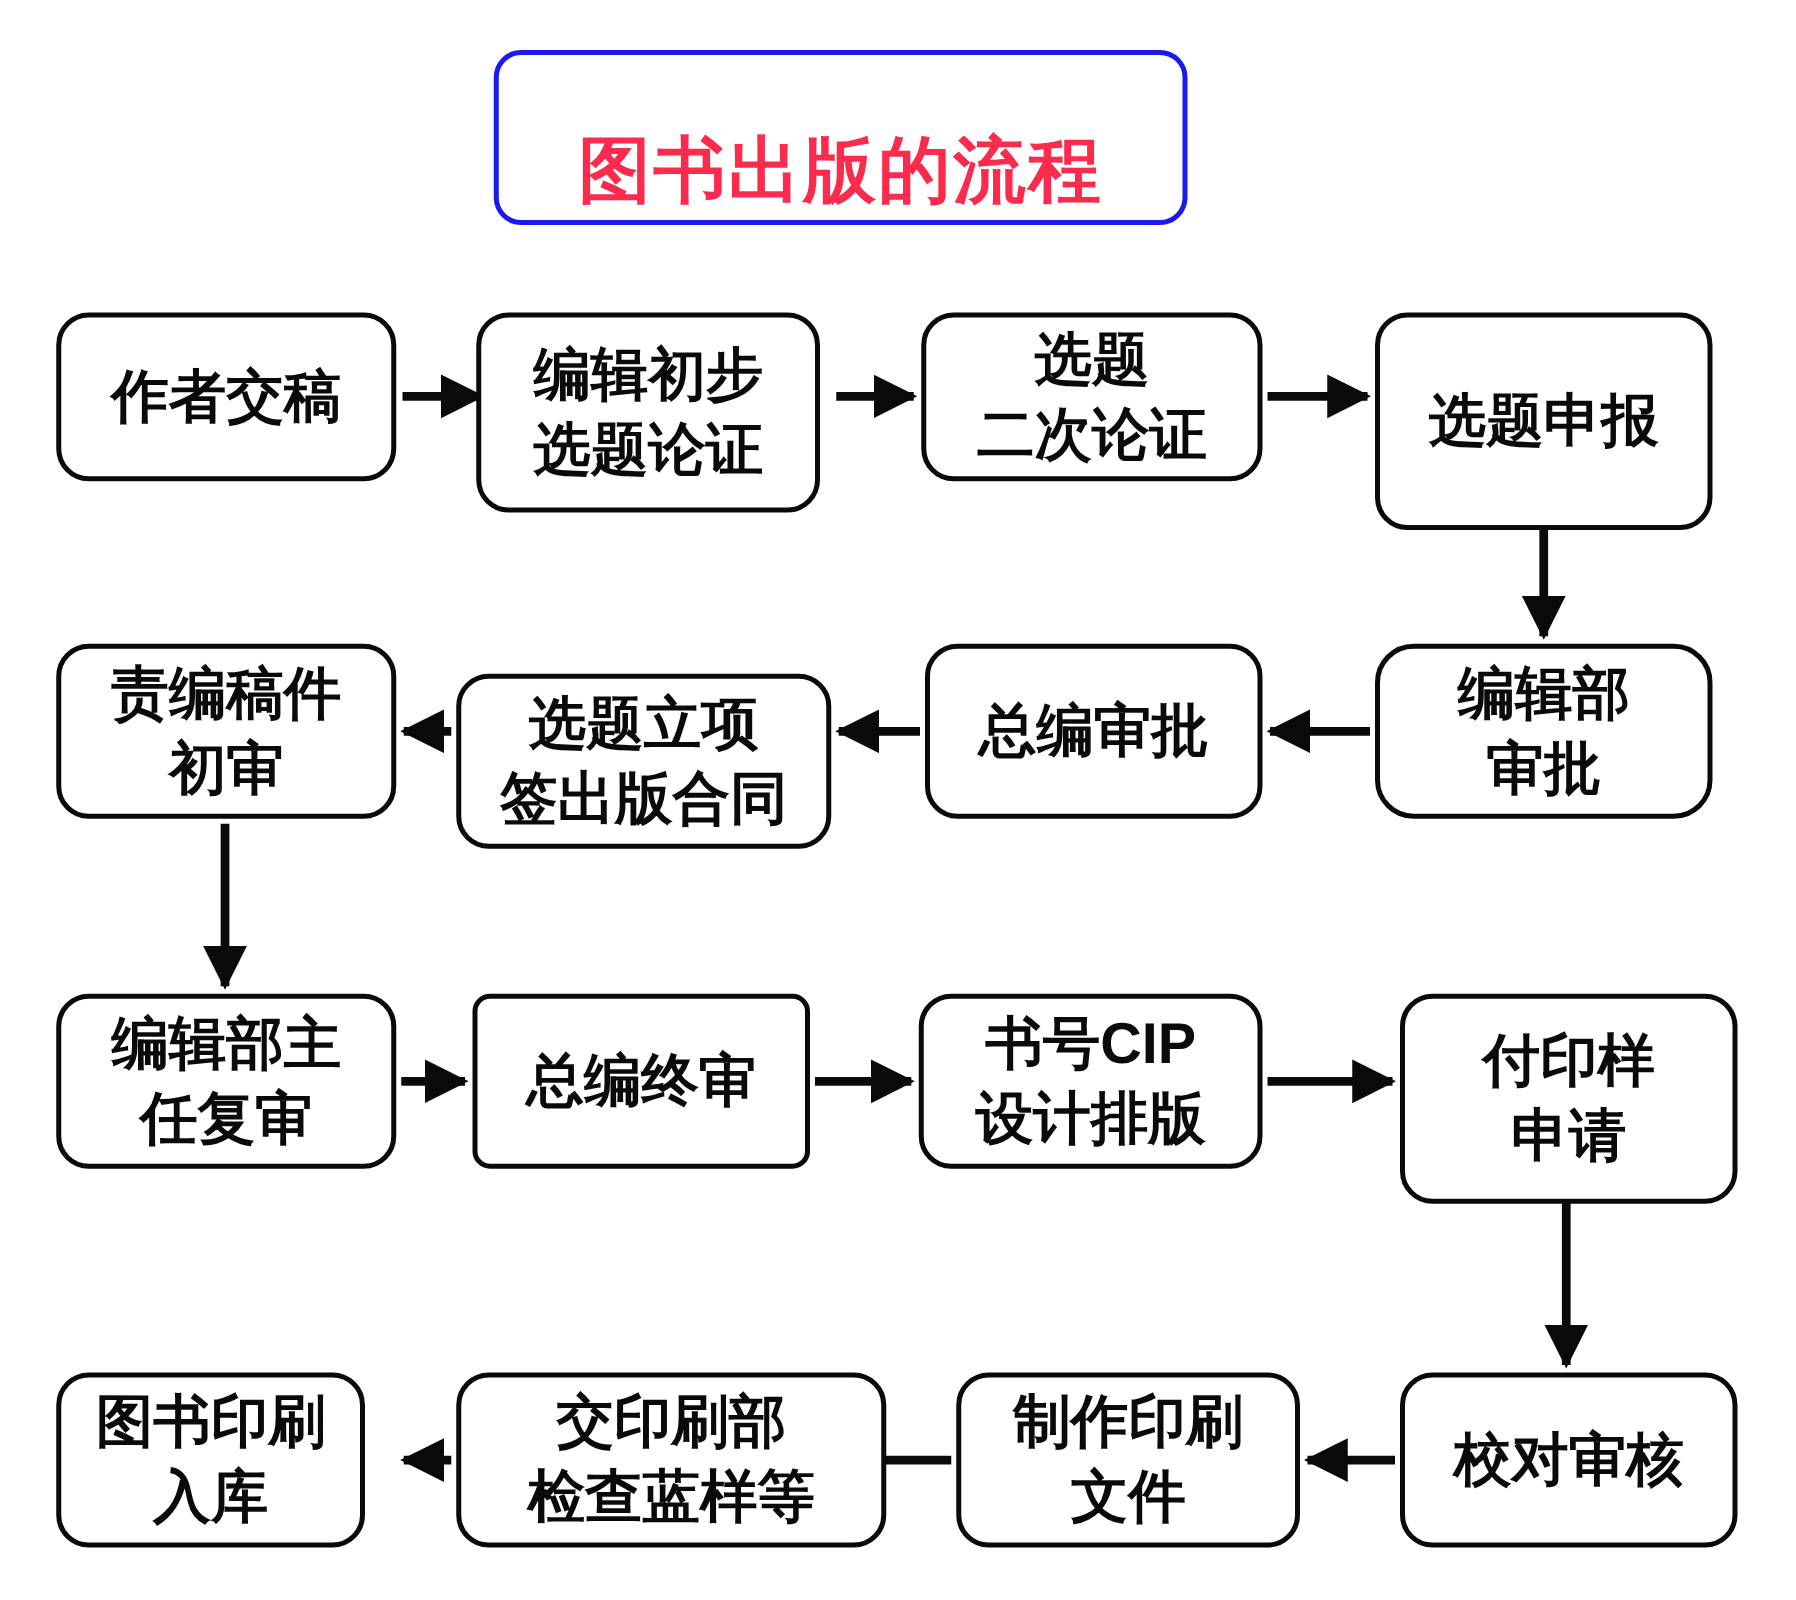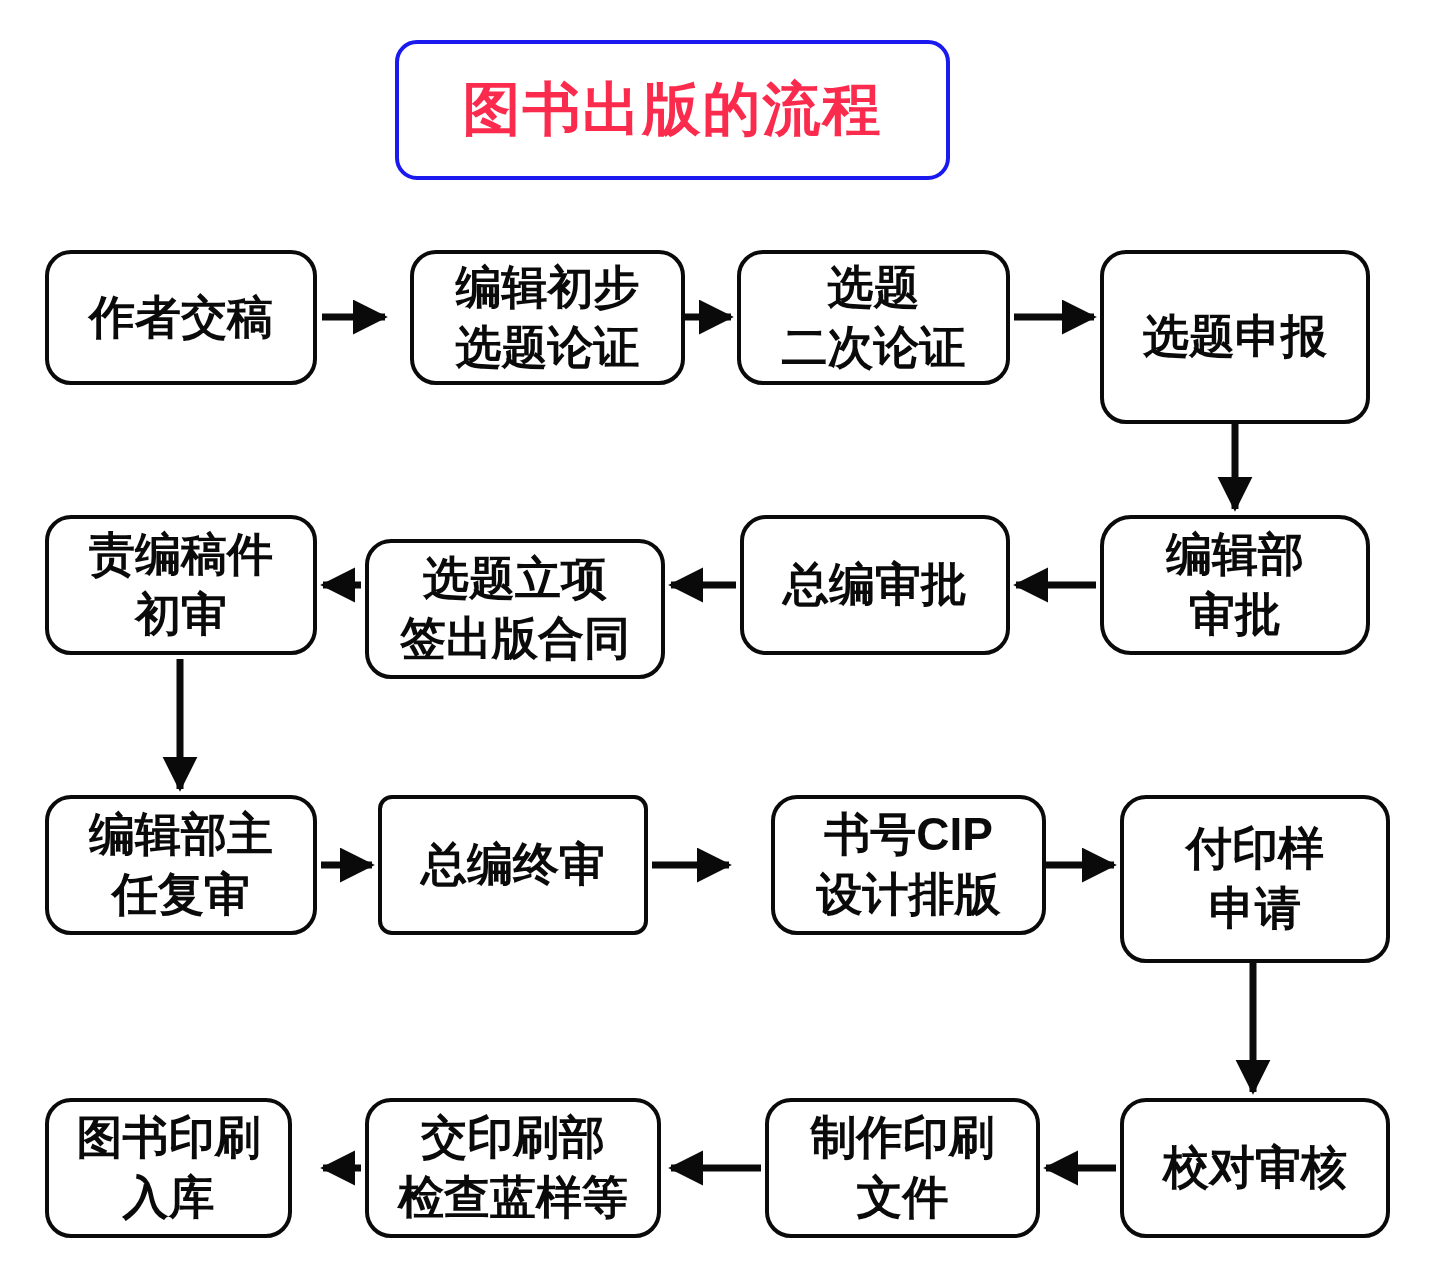--- a/index.html
+++ b/index.html
@@ -22,21 +22,21 @@
     z-index: 1;
   }
   .title-box {
     position: absolute;
     left: 395px; top: 40px;
     width: 555px; height: 140px;
     border: 4px solid #1a1aee;
     border-radius: 22px;
     background: #ffffff;
     display: flex;
-    align-items: center;
+    align-items: flex-end;
     justify-content: center;
     z-index: 2;
     box-sizing: border-box;
   }
   .title-text {
     color: #fb2b4e;
     font-size: 58px;
     font-weight: 800;
     letter-spacing: 2px;
     white-space: pre-line;
@@ -89,21 +89,21 @@
   </g>
 </svg>
 
 <div class="title-box">
   <span class="title-text">图书出版的流程</span>
 </div>
 
 <div class="node" style="left:45px;top:250px;width:272px;height:135px;">
   <span>作者交稿</span>
 </div>
-<div class="node" style="left:410px;top:250px;width:275px;height:135px;">
+<div class="node" style="left:381px;top:250px;width:275px;height:160px;">
   <span>编辑初步
 选题论证</span>
 </div>
 <div class="node" style="left:737px;top:250px;width:273px;height:135px;">
   <span>选题
 二次论证</span>
 </div>
 <div class="node" style="left:1100px;top:250px;width:270px;height:174px;">
   <span>选题申报</span>
 </div>
@@ -124,36 +124,36 @@
 初审</span>
 </div>
 
 <div class="node" style="left:45px;top:795px;width:272px;height:140px;">
   <span>编辑部主
 任复审</span>
 </div>
 <div class="node" style="left:378px;top:795px;width:270px;height:140px;border-radius:14px;">
   <span>总编终审</span>
 </div>
-<div class="node" style="left:735px;top:795px;width:275px;height:140px;margin-left:36px;">
+<div class="node" style="left:735px;top:795px;width:275px;height:140px;">
   <span>书号CIP
 设计排版</span>
 </div>
 <div class="node" style="left:1120px;top:795px;width:270px;height:168px;">
   <span>付印样
 申请</span>
 </div>
 
 <div class="node" style="left:1120px;top:1098px;width:270px;height:140px;">
   <span>校对审核</span>
 </div>
 <div class="node" style="left:765px;top:1098px;width:275px;height:140px;">
   <span>制作印刷
 文件</span>
 </div>
-<div class="node" style="left:365px;top:1098px;width:296px;height:140px;">
+<div class="node" style="left:365px;top:1098px;width:344px;height:140px;">
   <span>交印刷部
 检查蓝样等</span>
 </div>
 <div class="node" style="left:45px;top:1098px;width:247px;height:140px;">
   <span>图书印刷
 入库</span>
 </div>
 
 </body></html>

